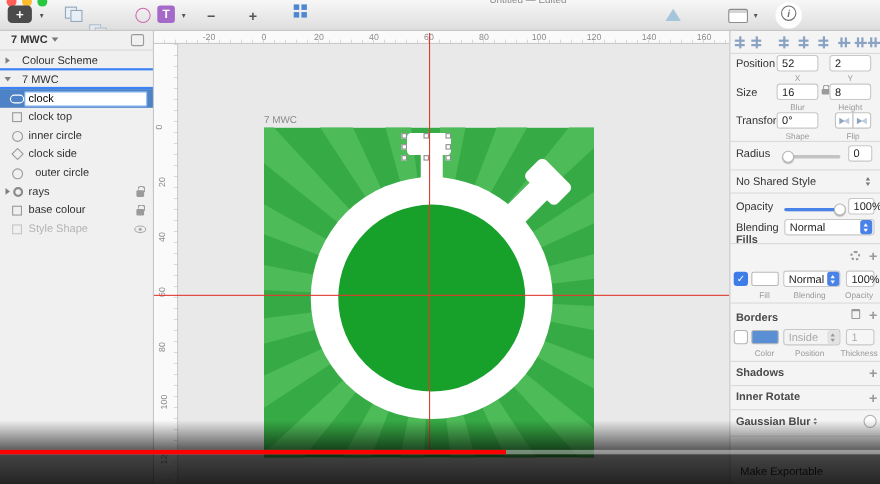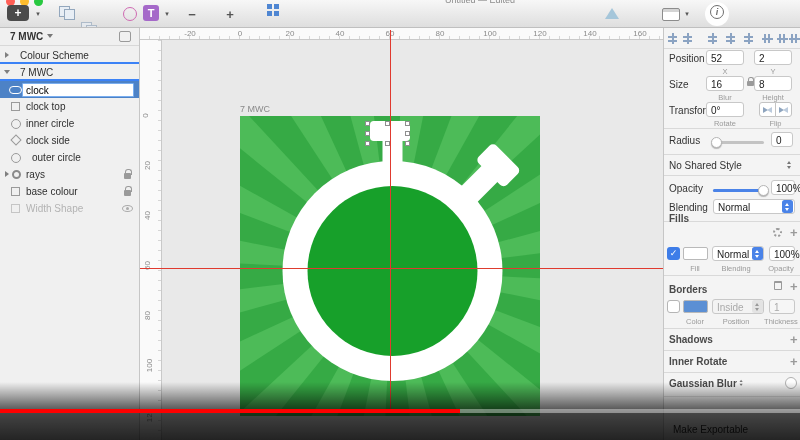--- a/index.html
+++ b/index.html
@@ -202,21 +202,21 @@
           <span class="sb-lbl" style="left:26px">rays</span>
           <span class="lock"></span>
         </div>
         <div class="sb-row" style="top: 155px;">
           <span class="li square"></span>
           <span class="sb-lbl" style="left:26px">base colour</span>
           <span class="lock"></span>
         </div>
         <div class="sb-row dim" style="top: 172px;">
           <span class="li square dimmed"></span>
-          <span class="sb-lbl" style="left:26px">Width Shape</span>
+          <span class="sb-lbl" style="left:26px">Style Shape</span>
           <span class="eye"></span>
         </div>
       </div>
   </div>
 
   <div id="canvas">
     <div id="artboard-label">7 MWC</div>
     <svg id="artboard" viewBox="0 0 120 120" xmlns="http://www.w3.org/2000/svg">
       <rect x="0" y="0" width="120" height="120" fill="#36aa45"></rect>
       <g id="rays-group">
@@ -308,21 +308,21 @@
     <span class="fld" style="left:42px; top:48px; width:38px">16</span>
     <span class="lock2" style="left:83px; top:53px"></span>
     <span class="fld" style="left:90px; top:48px; width:38px">8</span>
     <span class="sub" style="left:42px; top:65px; width:38px">Blur</span>
     <span class="sub" style="left:90px; top:65px; width:38px">Height</span>
 
     <span class="ins-lbl" style="top:77px">Transform</span>
     <span class="fld" style="left:42px; top:74px; width:38px">0°</span>
     <span class="flipseg" style="left:95px; top:74px; border-radius:3px 0 0 3px"></span>
     <span class="flipseg" style="left:111px; top:74px; border-radius:0 3px 3px 0; transform:rotate(0deg)"></span>
-    <span class="sub" style="left:42px; top:91px; width:38px">Rotate</span>
+    <span class="sub" style="left:42px; top:91px; width:38px">Shape</span>
     <span class="sub" style="left:95px; top:91px; width:33px">Flip</span>
 
     <div class="div" style="top:100px"></div>
     <span class="ins-lbl" style="top:107px">Radius</span>
     <span class="slider-track" style="left:50px; top:113px; width:50px"></span>
     <span class="knob" style="left:47px; top:109px"></span>
     <span class="fld" style="left:107px; top:104px; width:22px">0</span>
 
     <div class="div" style="top:126px"></div>
     <span class="ins-lbl" style="top:132px">No Shared Style</span>

